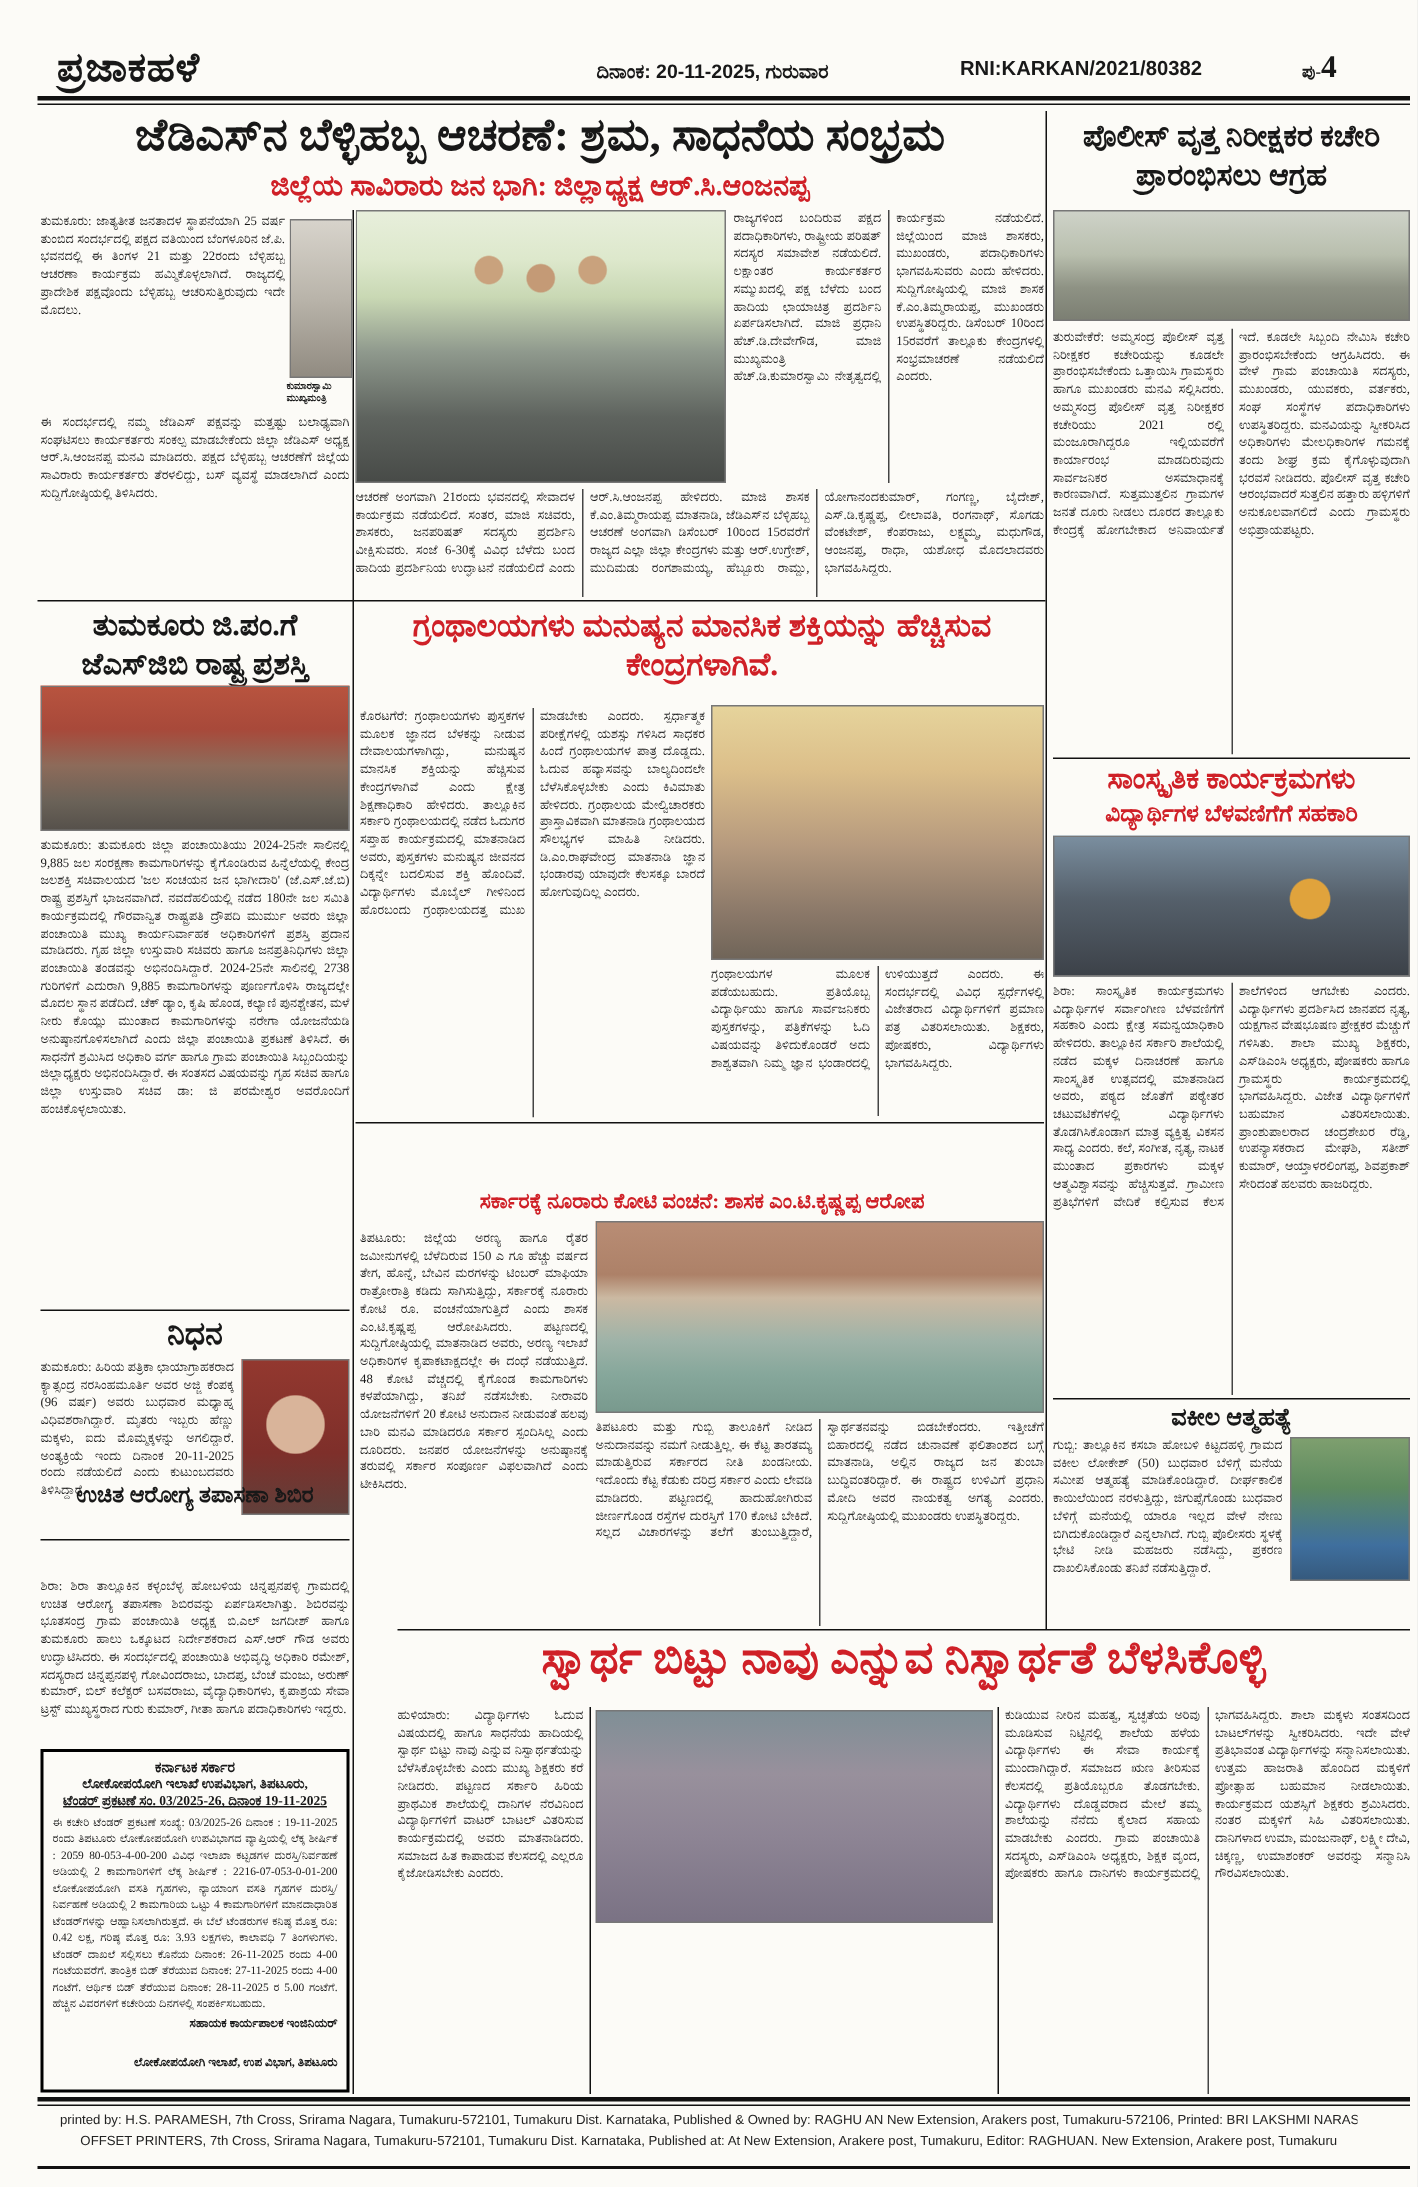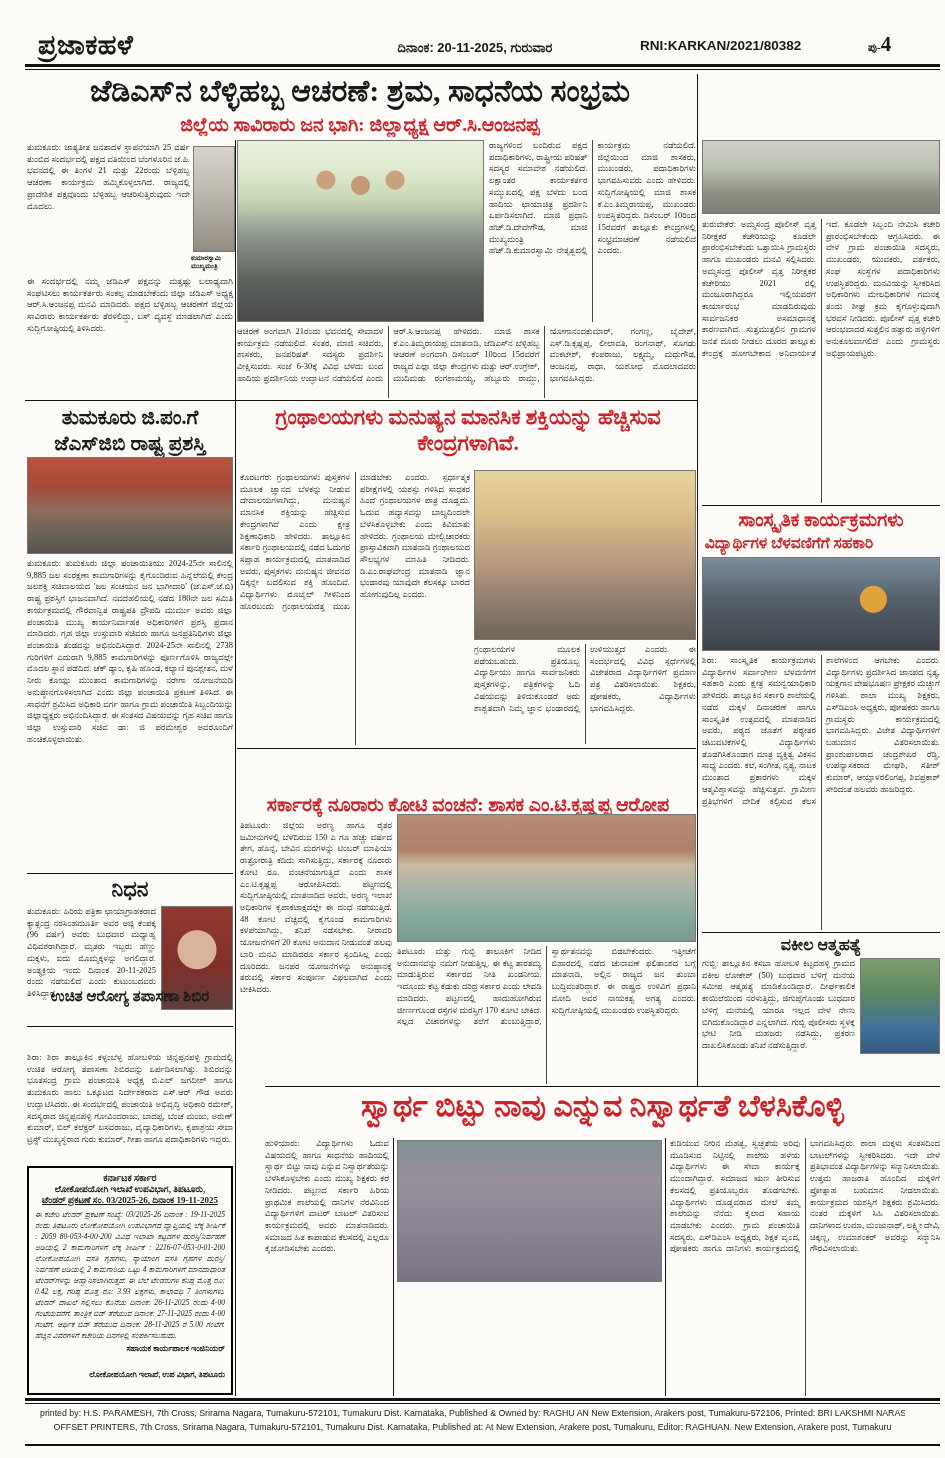--- a/index.html
+++ b/index.html
@@ -14,29 +14,29 @@
   .center{text-align:center;}
   .red{color:#cf2027;}
   .bold{font-weight:bold;}
   .paper-name{font-size:27px;font-weight:800;letter-spacing:.5px;}
   .mast-small{font-size:13px;font-weight:bold;font-family:"Liberation Sans",sans-serif;}
   .h-main{font-size:30px;font-weight:800;line-height:1.15;}
   .h-sub{font-size:19px;font-weight:800;}
   .h-sec{font-size:20px;font-weight:800;line-height:1.3;}
   .h-lib{font-size:21px;font-weight:800;line-height:1.25;}
   .h-timber{font-size:29px;font-weight:800;}
-  .h-timber-sub{font-size:19px;font-weight:800;}
+  .h-timber-sub{font-size:14px;font-weight:800;}
   .h-selfless{font-size:30px;font-weight:800;}
   .h-small{font-size:15px;font-weight:800;}
   .caption{font-size:6.5px;font-weight:bold;line-height:1.25;overflow:hidden;}
   .tender{border:2px solid #000;padding:5px 6px;box-sizing:border-box;overflow:hidden;}
   .tender .t1{font-size:9.5px;font-weight:bold;text-align:center;}
   .tender .t2{font-size:9px;font-weight:bold;text-align:center;}
   .tender .t3{font-size:9px;font-weight:bold;text-align:center;text-decoration:underline;margin-bottom:3px;}
-  .tender .tb{font-size:7.6px;line-height:1.45;text-align:justify;font-style:italic;}
+  .tender .tb{font-size:7.6px;line-height:1.45;text-align:justify;}
   .tender .ts{font-size:8px;font-weight:bold;text-align:right;margin-top:3px;line-height:1.3;}
   .footer-line{font-family:"Liberation Sans",sans-serif;font-size:8.8px;text-align:center;
                white-space:nowrap;overflow:hidden;color:#222;}
   .float-photo-r{float:right;box-shadow:inset 0 0 0 1px #777;margin:0 0 3px 5px;}
 </style>
 </head>
 <body>
 
 <div class="page">
 
@@ -65,26 +65,27 @@
        radial-gradient(circle at 50% 25%, #c49a76 0 9px, transparent 10px),
        radial-gradient(circle at 64% 22%, #c9a27d 0 9px, transparent 10px),
        linear-gradient(180deg,#e8efdc 0%,#dde8cc 18%,#c9d8b4 32%,#8f998d 52%,#5e635e 76%,#474a47 100%);"></div>
 
   <div class="abs body-text cols2" style="left:489px;top:140px;width:207px;height:182px;">ರಾಜ್ಯಗಳಿಂದ ಬಂದಿರುವ ಪಕ್ಷದ ಪದಾಧಿಕಾರಿಗಳು, ರಾಷ್ಟ್ರೀಯ ಪರಿಷತ್ ಸದಸ್ಯರ ಸಮಾವೇಶ ನಡೆಯಲಿದೆ. ಲಕ್ಷಾಂತರ ಕಾರ್ಯಕರ್ತರ ಸಮ್ಮುಖದಲ್ಲಿ ಪಕ್ಷ ಬೆಳೆದು ಬಂದ ಹಾದಿಯ ಛಾಯಾಚಿತ್ರ ಪ್ರದರ್ಶಿನಿ ಏರ್ಪಡಿಸಲಾಗಿದೆ. ಮಾಜಿ ಪ್ರಧಾನಿ ಹೆಚ್.ಡಿ.ದೇವೇಗೌಡ, ಮಾಜಿ ಮುಖ್ಯಮಂತ್ರಿ ಹೆಚ್.ಡಿ.ಕುಮಾರಸ್ವಾಮಿ ನೇತೃತ್ವದಲ್ಲಿ ಕಾರ್ಯಕ್ರಮ ನಡೆಯಲಿದೆ. ಜಿಲ್ಲೆಯಿಂದ ಮಾಜಿ ಶಾಸಕರು, ಮುಖಂಡರು, ಪದಾಧಿಕಾರಿಗಳು ಭಾಗವಹಿಸುವರು ಎಂದು ಹೇಳಿದರು. ಸುದ್ದಿಗೋಷ್ಠಿಯಲ್ಲಿ ಮಾಜಿ ಶಾಸಕ ಕೆ.ಎಂ.ತಿಮ್ಮರಾಯಪ್ಪ, ಮುಖಂಡರು ಉಪಸ್ಥಿತರಿದ್ದರು. ಡಿಸೆಂಬರ್ 10ರಿಂದ 15ರವರೆಗೆ ತಾಲ್ಲೂಕು ಕೇಂದ್ರಗಳಲ್ಲಿ ಸಂಭ್ರಮಾಚರಣೆ ನಡೆಯಲಿದೆ ಎಂದರು.</div>
 
   <div class="abs body-text cols3" style="left:237px;top:326px;width:459px;height:72px;">ಆಚರಣೆ ಅಂಗವಾಗಿ 21ರಂದು ಭವನದಲ್ಲಿ ಸೇವಾದಳ ಕಾರ್ಯಕ್ರಮ ನಡೆಯಲಿದೆ. ಸಂತರ, ಮಾಜಿ ಸಚಿವರು, ಶಾಸಕರು, ಜನಪರಿಷತ್ ಸದಸ್ಯರು ಪ್ರದರ್ಶಿನಿ ವೀಕ್ಷಿಸುವರು. ಸಂಜೆ 6-30ಕ್ಕೆ ವಿವಿಧ ಬೆಳೆದು ಬಂದ ಹಾದಿಯ ಪ್ರದರ್ಶಿನಿಯ ಉದ್ಘಾಟನೆ ನಡೆಯಲಿದೆ ಎಂದು ಆರ್.ಸಿ.ಆಂಜನಪ್ಪ ಹೇಳಿದರು. ಮಾಜಿ ಶಾಸಕ ಕೆ.ಎಂ.ತಿಮ್ಮರಾಯಪ್ಪ ಮಾತನಾಡಿ, ಜೆಡಿಎಸ್‌ನ ಬೆಳ್ಳಿಹಬ್ಬ ಆಚರಣೆ ಅಂಗವಾಗಿ ಡಿಸೆಂಬರ್ 10ರಿಂದ 15ರವರೆಗೆ ರಾಜ್ಯದ ಎಲ್ಲಾ ಜಿಲ್ಲಾ ಕೇಂದ್ರಗಳು ಮತ್ತು ಆರ್.ಉಗ್ರೇಶ್, ಮುದಿಮಡು ರಂಗಶಾಮಯ್ಯ, ಹೆಬ್ಬೂರು ರಾಮ್ದು, ಯೋಗಾನಂದಕುಮಾರ್, ಗಂಗಣ್ಣ, ಬೈದೇಶ್, ಎಸ್.ಡಿ.ಕೃಷ್ಣಪ್ಪ, ಲೀಲಾವತಿ, ರಂಗನಾಥ್, ಸೊಗಡು ವೆಂಕಟೇಶ್, ಕೆಂಪರಾಜು, ಲಕ್ಷ್ಮಮ್ಮ, ಮಧುಗೌಡ, ಆಂಜನಪ್ಪ, ರಾಧಾ, ಯಶೋಧ ಮೊದಲಾದವರು ಭಾಗವಹಿಸಿದ್ದರು.</div>
 
   <div class="rule" style="left:25px;top:400px;width:672px;height:1px;"></div>
 
+  <div class="abs h-sec center" style="left:702px;top:78px;width:238px;height:58px;">ಪೊಲೀಸ್ ವೃತ್ತ ನಿರೀಕ್ಷಕರ ಕಚೇರಿ ಪ್ರಾರಂಭಿಸಲು ಆಗ್ರಹ</div>
   <div class="photo" style="left:702px;top:140px;width:238px;height:74px;background:linear-gradient(180deg,#cfd3c9 0%,#b9bfae 40%,#8e9284 70%,#7b7e72 100%);"></div>
   <div class="abs body-text cols2" style="left:702px;top:219px;width:238px;height:284px;">ತುರುವೇಕೆರೆ: ಅಮ್ಮಸಂದ್ರ ಪೊಲೀಸ್ ವೃತ್ತ ನಿರೀಕ್ಷಕರ ಕಚೇರಿಯನ್ನು ಕೂಡಲೇ ಪ್ರಾರಂಭಿಸಬೇಕೆಂದು ಒತ್ತಾಯಿಸಿ ಗ್ರಾಮಸ್ಥರು ಹಾಗೂ ಮುಖಂಡರು ಮನವಿ ಸಲ್ಲಿಸಿದರು. ಅಮ್ಮಸಂದ್ರ ಪೊಲೀಸ್ ವೃತ್ತ ನಿರೀಕ್ಷಕರ ಕಚೇರಿಯು 2021 ರಲ್ಲಿ ಮಂಜೂರಾಗಿದ್ದರೂ ಇಲ್ಲಿಯವರೆಗೆ ಕಾರ್ಯಾರಂಭ ಮಾಡದಿರುವುದು ಸಾರ್ವಜನಿಕರ ಅಸಮಾಧಾನಕ್ಕೆ ಕಾರಣವಾಗಿದೆ. ಸುತ್ತಮುತ್ತಲಿನ ಗ್ರಾಮಗಳ ಜನತೆ ದೂರು ನೀಡಲು ದೂರದ ತಾಲ್ಲೂಕು ಕೇಂದ್ರಕ್ಕೆ ಹೋಗಬೇಕಾದ ಅನಿವಾರ್ಯತೆ ಇದೆ. ಕೂಡಲೇ ಸಿಬ್ಬಂದಿ ನೇಮಿಸಿ ಕಚೇರಿ ಪ್ರಾರಂಭಿಸಬೇಕೆಂದು ಆಗ್ರಹಿಸಿದರು. ಈ ವೇಳೆ ಗ್ರಾಮ ಪಂಚಾಯಿತಿ ಸದಸ್ಯರು, ಮುಖಂಡರು, ಯುವಕರು, ವರ್ತಕರು, ಸಂಘ ಸಂಸ್ಥೆಗಳ ಪದಾಧಿಕಾರಿಗಳು ಉಪಸ್ಥಿತರಿದ್ದರು. ಮನವಿಯನ್ನು ಸ್ವೀಕರಿಸಿದ ಅಧಿಕಾರಿಗಳು ಮೇಲಧಿಕಾರಿಗಳ ಗಮನಕ್ಕೆ ತಂದು ಶೀಘ್ರ ಕ್ರಮ ಕೈಗೊಳ್ಳುವುದಾಗಿ ಭರವಸೆ ನೀಡಿದರು. ಪೊಲೀಸ್ ವೃತ್ತ ಕಚೇರಿ ಆರಂಭವಾದರೆ ಸುತ್ತಲಿನ ಹತ್ತಾರು ಹಳ್ಳಿಗಳಿಗೆ ಅನುಕೂಲವಾಗಲಿದೆ ಎಂದು ಗ್ರಾಮಸ್ಥರು ಅಭಿಪ್ರಾಯಪಟ್ಟರು.</div>
   <div class="rule" style="left:702px;top:505px;width:238px;height:1px;"></div>
 
   <div class="abs red bold center" style="left:702px;top:509px;width:238px;height:24px;font-size:19px;">ಸಾಂಸ್ಕೃತಿಕ ಕಾರ್ಯಕ್ರಮಗಳು</div>
-  <div class="abs red bold center" style="left:670px;top:534px;width:238px;height:20px;font-size:15.5px;">ವಿದ್ಯಾರ್ಥಿಗಳ ಬೆಳವಣಿಗೆಗೆ ಸಹಕಾರಿ</div>
+  <div class="abs red bold center" style="left:702px;top:534px;width:238px;height:20px;font-size:15.5px;">ವಿದ್ಯಾರ್ಥಿಗಳ ಬೆಳವಣಿಗೆಗೆ ಸಹಕಾರಿ</div>
   <div class="photo" style="left:702px;top:557px;width:238px;height:94px;background:
        radial-gradient(circle at 72% 45%, #e0a33c 0 13px, transparent 14px),
        linear-gradient(180deg,#7b8fa0 0%,#55606b 45%,#3c4148 100%);"></div>
   <div class="abs body-text cols2" style="left:702px;top:655px;width:238px;height:275px;">ಶಿರಾ: ಸಾಂಸ್ಕೃತಿಕ ಕಾರ್ಯಕ್ರಮಗಳು ವಿದ್ಯಾರ್ಥಿಗಳ ಸರ್ವಾಂಗೀಣ ಬೆಳವಣಿಗೆಗೆ ಸಹಕಾರಿ ಎಂದು ಕ್ಷೇತ್ರ ಸಮನ್ವಯಾಧಿಕಾರಿ ಹೇಳಿದರು. ತಾಲ್ಲೂಕಿನ ಸರ್ಕಾರಿ ಶಾಲೆಯಲ್ಲಿ ನಡೆದ ಮಕ್ಕಳ ದಿನಾಚರಣೆ ಹಾಗೂ ಸಾಂಸ್ಕೃತಿಕ ಉತ್ಸವದಲ್ಲಿ ಮಾತನಾಡಿದ ಅವರು, ಪಠ್ಯದ ಜೊತೆಗೆ ಪಠ್ಯೇತರ ಚಟುವಟಿಕೆಗಳಲ್ಲಿ ವಿದ್ಯಾರ್ಥಿಗಳು ತೊಡಗಿಸಿಕೊಂಡಾಗ ಮಾತ್ರ ವ್ಯಕ್ತಿತ್ವ ವಿಕಸನ ಸಾಧ್ಯ ಎಂದರು. ಕಲೆ, ಸಂಗೀತ, ನೃತ್ಯ, ನಾಟಕ ಮುಂತಾದ ಪ್ರಕಾರಗಳು ಮಕ್ಕಳ ಆತ್ಮವಿಶ್ವಾಸವನ್ನು ಹೆಚ್ಚಿಸುತ್ತವೆ. ಗ್ರಾಮೀಣ ಪ್ರತಿಭೆಗಳಿಗೆ ವೇದಿಕೆ ಕಲ್ಪಿಸುವ ಕೆಲಸ ಶಾಲೆಗಳಿಂದ ಆಗಬೇಕು ಎಂದರು. ವಿದ್ಯಾರ್ಥಿಗಳು ಪ್ರದರ್ಶಿಸಿದ ಜಾನಪದ ನೃತ್ಯ, ಯಕ್ಷಗಾನ ವೇಷಭೂಷಣ ಪ್ರೇಕ್ಷಕರ ಮೆಚ್ಚುಗೆ ಗಳಿಸಿತು. ಶಾಲಾ ಮುಖ್ಯ ಶಿಕ್ಷಕರು, ಎಸ್‌ಡಿಎಂಸಿ ಅಧ್ಯಕ್ಷರು, ಪೋಷಕರು ಹಾಗೂ ಗ್ರಾಮಸ್ಥರು ಕಾರ್ಯಕ್ರಮದಲ್ಲಿ ಭಾಗವಹಿಸಿದ್ದರು. ವಿಜೇತ ವಿದ್ಯಾರ್ಥಿಗಳಿಗೆ ಬಹುಮಾನ ವಿತರಿಸಲಾಯಿತು. ಪ್ರಾಂಶುಪಾಲರಾದ ಚಂದ್ರಶೇಖರ ರೆಡ್ಡಿ, ಉಪನ್ಯಾಸಕರಾದ ಮೇಘಶಿ, ಸತೀಶ್ ಕುಮಾರ್, ಆಯ್ತಾಳರಲಿಂಗಪ್ಪ, ಶಿವಪ್ರಕಾಶ್ ಸೇರಿದಂತೆ ಹಲವರು ಹಾಜರಿದ್ದರು.</div>
   <div class="rule" style="left:702px;top:932px;width:238px;height:1px;"></div>
 
   <div class="abs bold center" style="left:702px;top:936px;width:238px;height:20px;font-size:16px;">ವಕೀಲ ಆತ್ಮಹತ್ಯೆ</div>
   <div class="abs" style="left:702px;top:958px;width:238px;height:126px;overflow:hidden;">
     <div class="float-photo-r" style="width:80px;height:96px;background:linear-gradient(180deg,#7fa06f 0%,#5d8a5f 35%,#3f6f9e 75%,#35597c 100%);"></div>
     <div class="body-text">ಗುಬ್ಬಿ: ತಾಲ್ಲೂಕಿನ ಕಸಬಾ ಹೋಬಳಿ ಕಿಟ್ಟದಹಳ್ಳಿ ಗ್ರಾಮದ ವಕೀಲ ಲೋಕೇಶ್ (50) ಬುಧವಾರ ಬೆಳಿಗ್ಗೆ ಮನೆಯ ಸಮೀಪ ಆತ್ಮಹತ್ಯೆ ಮಾಡಿಕೊಂಡಿದ್ದಾರೆ. ದೀರ್ಘಕಾಲಿಕ ಕಾಯಿಲೆಯಿಂದ ನರಳುತ್ತಿದ್ದು, ಜಿಗುಪ್ಸೆಗೊಂಡು ಬುಧವಾರ ಬೆಳಿಗ್ಗೆ ಮನೆಯಲ್ಲಿ ಯಾರೂ ಇಲ್ಲದ ವೇಳೆ ನೇಣು ಬಿಗಿದುಕೊಂಡಿದ್ದಾರೆ ಎನ್ನಲಾಗಿದೆ. ಗುಬ್ಬಿ ಪೊಲೀಸರು ಸ್ಥಳಕ್ಕೆ ಭೇಟಿ ನೀಡಿ ಮಹಜರು ನಡೆಸಿದ್ದು, ಪ್ರಕರಣ ದಾಖಲಿಸಿಕೊಂಡು ತನಿಖೆ ನಡೆಸುತ್ತಿದ್ದಾರೆ.</div>

